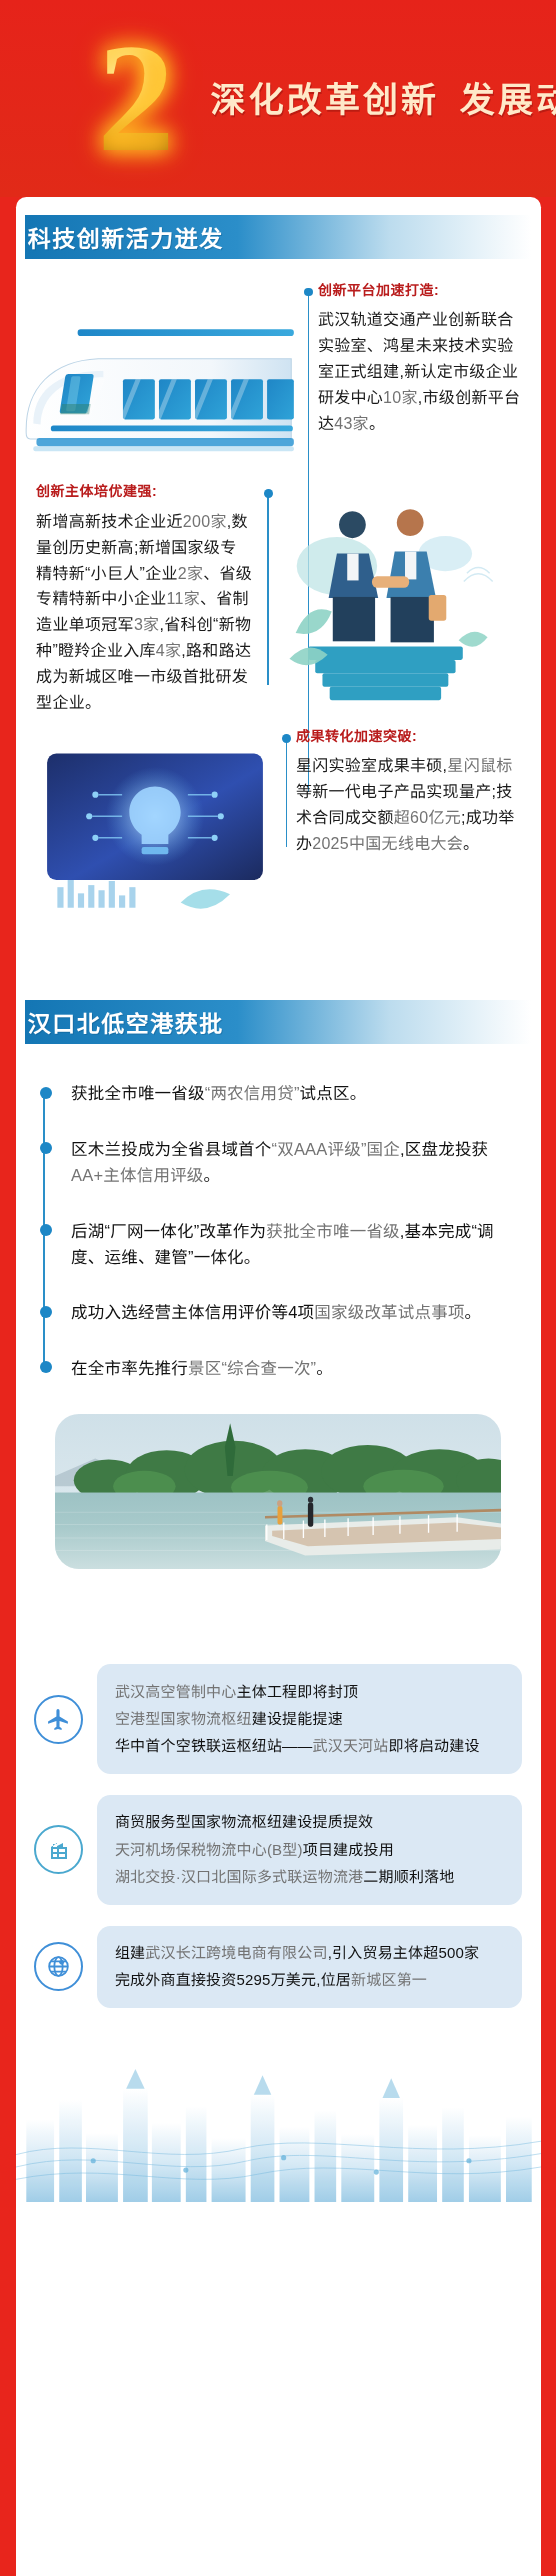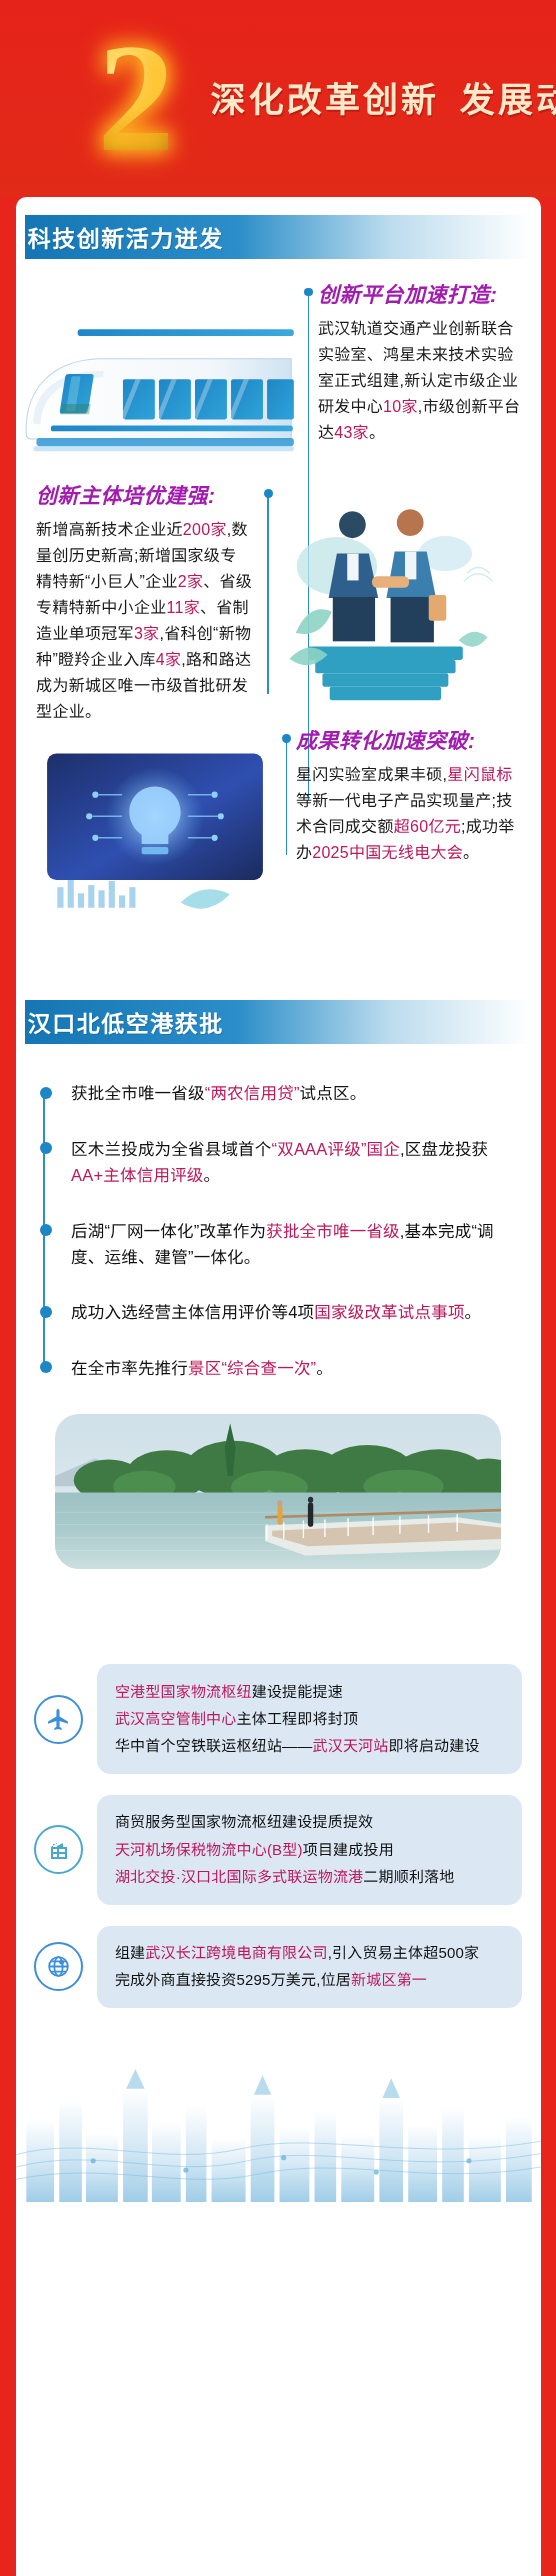--- a/index.html
+++ b/index.html
@@ -103,25 +103,25 @@
   }
 
   
   .s1 { position: relative; padding: 0 0 20.6px 0; }
 
   .s1-row1 { position: relative; display: flex; align-items: flex-start; margin-top: 23px; }
   .train-art { width: 289px; flex: none; padding-left: 5.2px; padding-top: 29px; position: relative; }
 
   .blk { position: relative; }
   .blk-title {
-    font-size: 21px; font-weight: bold; color: #a21caf; letter-spacing: 0.5px;
-    line-height: 1.25; margin-bottom: 8.2px; font-style: italic;
+    font-size: 14px; font-weight: bold; color: #b91c1c; letter-spacing: 0.5px;
+    line-height: 1.25; margin-bottom: 8.2px;
   }
   .blk-body { font-size: 16px; line-height: 1.62; color: #1a1a1a; letter-spacing: 0.3px; }
-  .hl { color: #be185d; }
+  .hl { color: #737373; }
 
   .s1-right { width: 242px; padding-right: 17.5px; padding-left: 13.4px; position: relative; }
   .s1-left-blk { width: 242px; padding-left: 20.6px; padding-right: 5.2px; position: relative; }
 
   .vline {
     position: absolute; width: 1.5px; background: #2a8fc8;
   }
   .vdot {
     position: absolute; width: 8.8px; height: 8.8px; border-radius: 50%;
     background: #1d87c6;
@@ -440,22 +440,22 @@
 
       <div class="s3">
 
         <div class="card-row">
           <div class="card-icon">
             <svg width="25" height="25" viewBox="0 0 24 24" fill="#3f8fd8" aria-hidden="true">
               <path d="M21 16v-2l-8-5V3.5A1.5 1.5 0 0 0 11.5 2A1.5 1.5 0 0 0 10 3.5V9l-8 5v2l8-2.5V19l-2 1.5V22l3.5-1l3.5 1v-1.5L13 19v-5.5L21 16z"></path>
             </svg>
           </div>
           <div class="card">
+            <p><span class="hl">武汉高空管制中心</span><span>主体工程即将封顶</span></p>
             <p><span class="hl">空港型国家物流枢纽</span><span>建设提能提速</span></p>
-            <p><span class="hl">武汉高空管制中心</span><span>主体工程即将封顶</span></p>
             <p><span>华中首个空铁联运枢纽站——</span><span class="hl">武汉天河站</span><span>即将启动建设</span></p>
           </div>
         </div>
 
         <div class="card-row">
           <div class="card-icon teal">
             <svg width="24" height="24" viewBox="0 0 24 24" fill="#4aa8cf" aria-hidden="true">
               <path d="M4 21V9l6-4v3l6-3v4h4v12H4zm2-2h4v-3H6v3zm0-5h4v-3H6v3zm0-5h4V6H6v3zm6 10h6v-3h-6v3zm0-5h6v-3h-6v3z"></path>
             </svg>
           </div>

